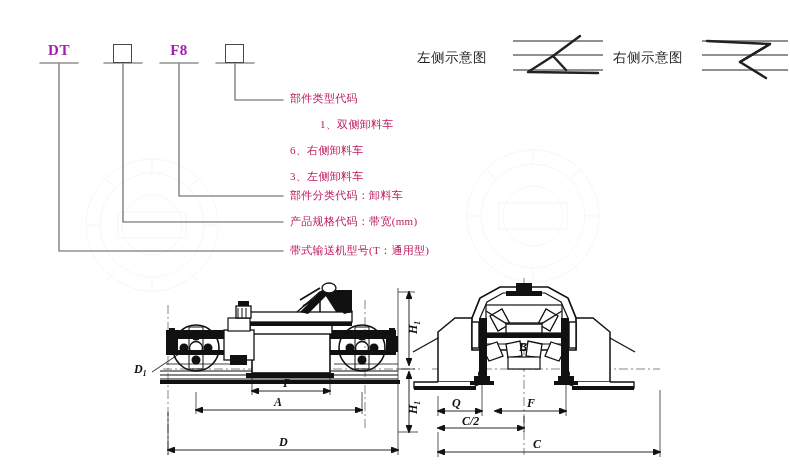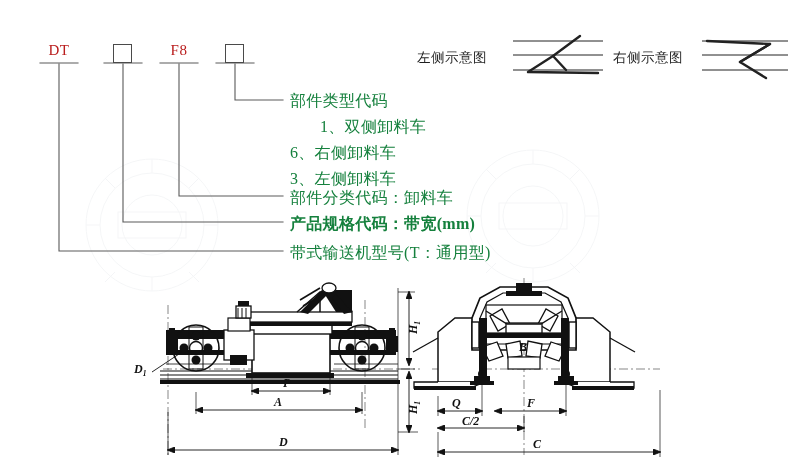--- a/index.html
+++ b/index.html
@@ -25,45 +25,45 @@
     top: 0;
     width: 790px;
     height: 471px;
   }
   
   .code-cell {
     position: absolute;
     text-align: center;
     font-family: "Liberation Serif", "DejaVu Serif", serif;
     font-size: 15px;
-    font-weight: 400;
+    font-weight: 700;
     letter-spacing: 0.5px;
-    color: #b91c1c;
+    color: #a21caf;
     line-height: 17px;
   }
   .code-box {
     position: absolute;
     border: 1.1px solid #4a4a4a;
     background: transparent;
   }
   
   .legend-label {
     position: absolute;
     font-family: "Liberation Serif", "DejaVu Serif", serif;
     font-size: 13.5px;
     color: #1f1f1f;
     white-space: nowrap;
     letter-spacing: 0.5px;
   }
   
   .note {
     position: absolute;
     font-family: "Liberation Serif", "DejaVu Serif", serif;
-    font-size: 16px;
-    color: #15803d;
+    font-size: 11px;
+    color: #be185d;
     white-space: nowrap;
     letter-spacing: 0.3px;
   }
   
   .dim {
     position: absolute;
     font-family: "Liberation Serif", "DejaVu Serif", serif;
     font-style: italic;
     font-weight: 700;
     font-size: 12px;
@@ -130,21 +130,21 @@
   <div class="code-cell" style="left:40px; top:42px; width:38px;">DT</div>
   <div class="code-box" style="left:113px; top:44px; width:17px; height:17px;"></div>
   <div class="code-cell" style="left:160px; top:42px; width:38px;">F8</div>
   <div class="code-box" style="left:225px; top:44px; width:17px; height:17px;"></div>
 
   <div class="note" style="left:290px; top:91px;">部件类型代码</div>
   <div class="note" style="left:290px; top:117px;margin-left:30px;">1、双侧卸料车</div>
   <div class="note" style="left:290px; top:143px;">6、右侧卸料车</div>
   <div class="note" style="left:290px; top:169px;">3、左侧卸料车</div>
   <div class="note" style="left:290px; top:188px;">部件分类代码：卸料车</div>
-  <div class="note" style="left:290px; top:214px;font-weight:bold;">产品规格代码：带宽(mm)</div>
+  <div class="note" style="left:290px; top:214px;">产品规格代码：带宽(mm)</div>
   <div class="note" style="left:290px; top:243px;">带式输送机型号(T：通用型)</div>
 
   <div class="legend-label" style="left:417px; top:49px;">左侧示意图</div>
   <div class="legend-label" style="left:613px; top:49px;text-align:center;">右侧示意图</div>
 
   <svg class="layer" width="790" height="471" viewBox="0 0 790 471">
 
     <g stroke="#222" fill="none">
       <g stroke-width="1">
         <line x1="513" y1="41" x2="603" y2="41"></line>

